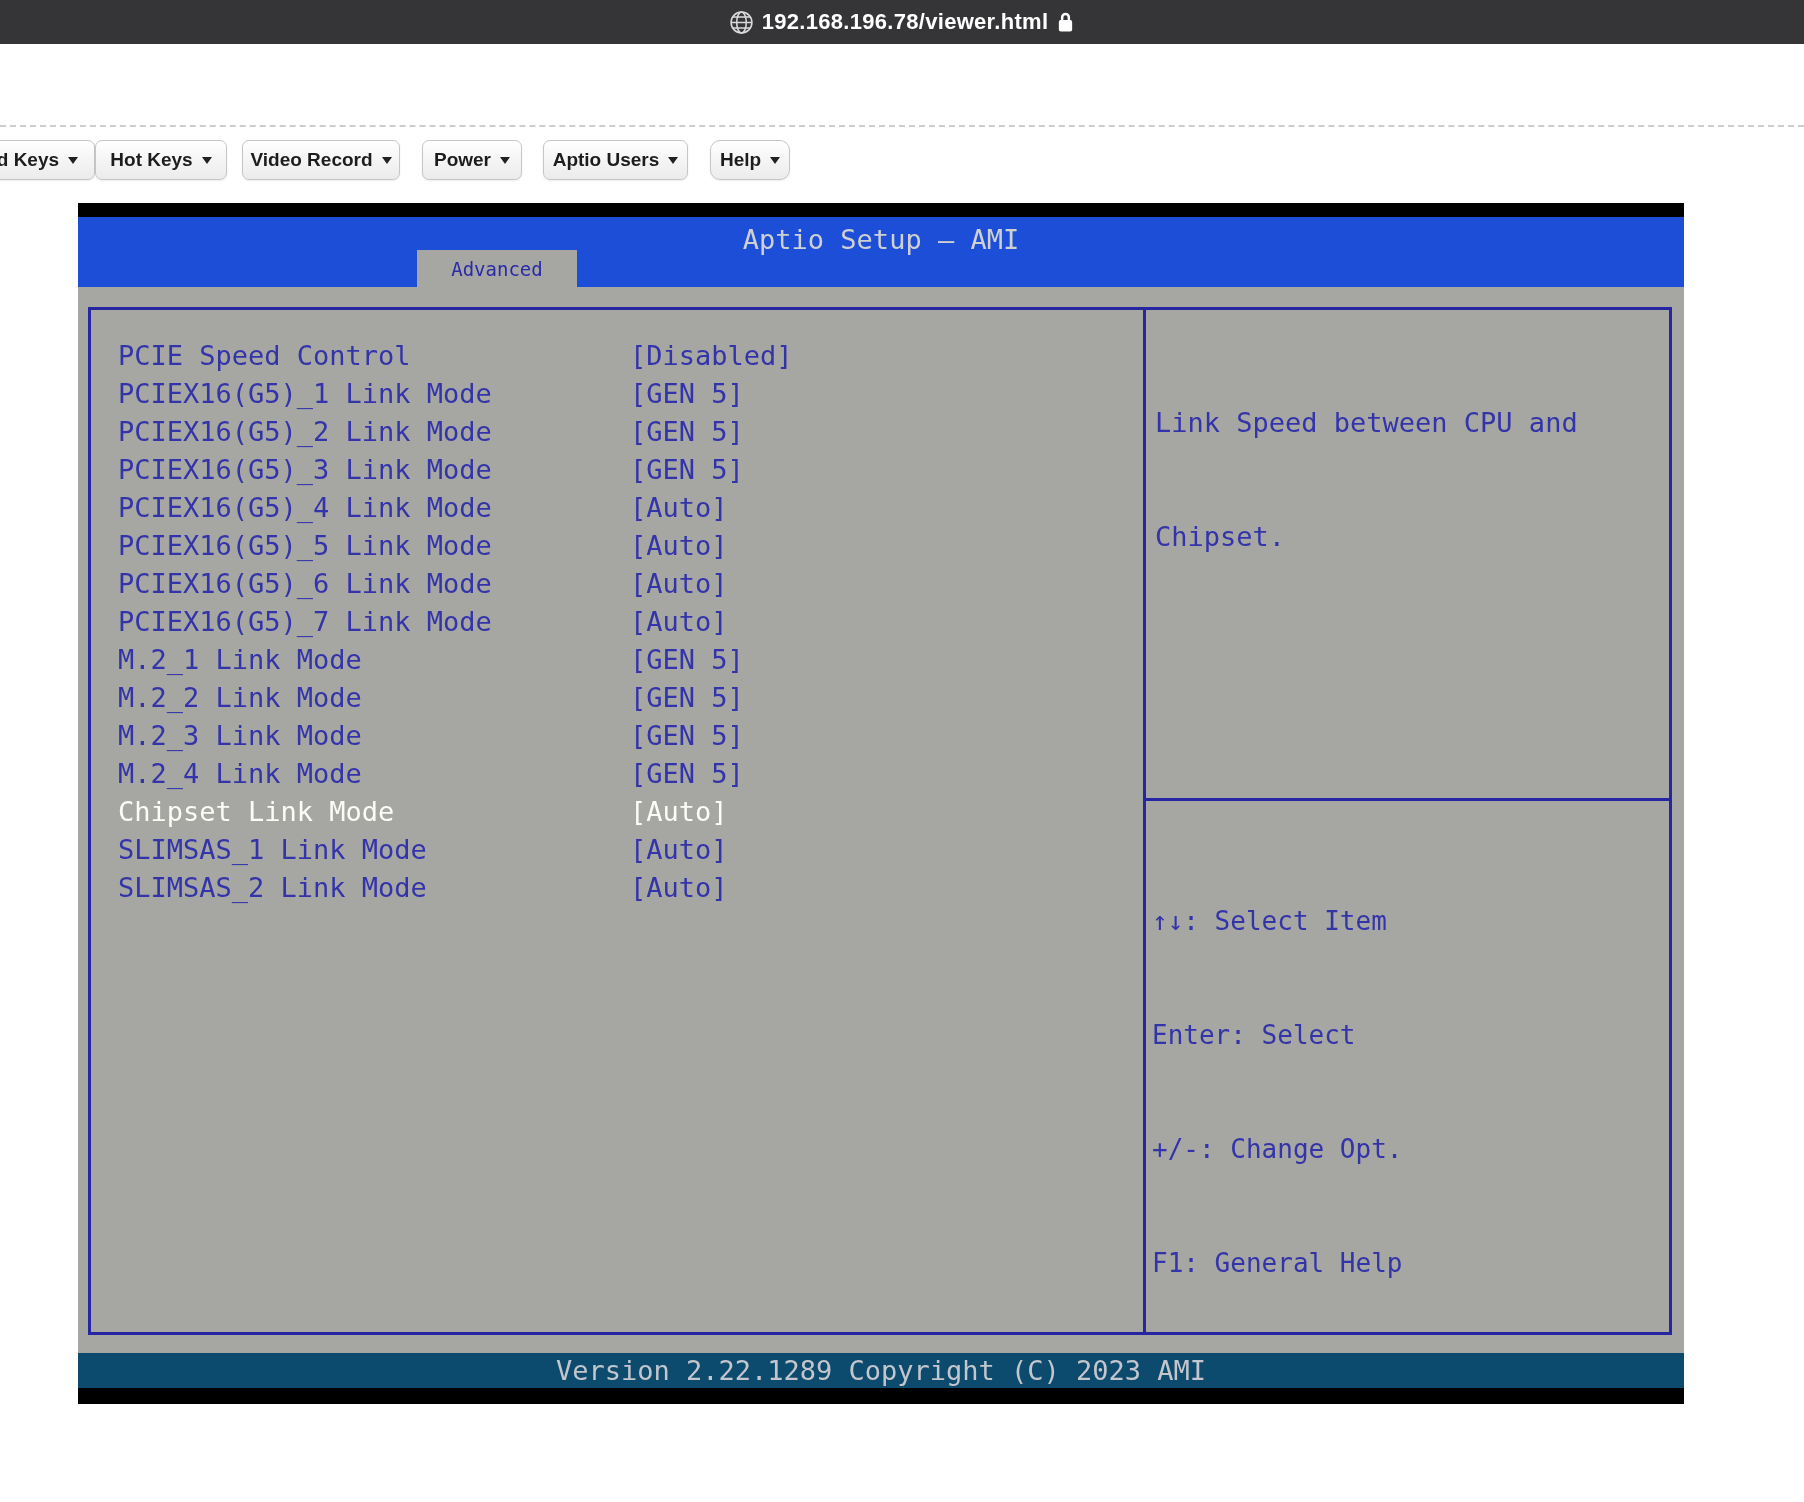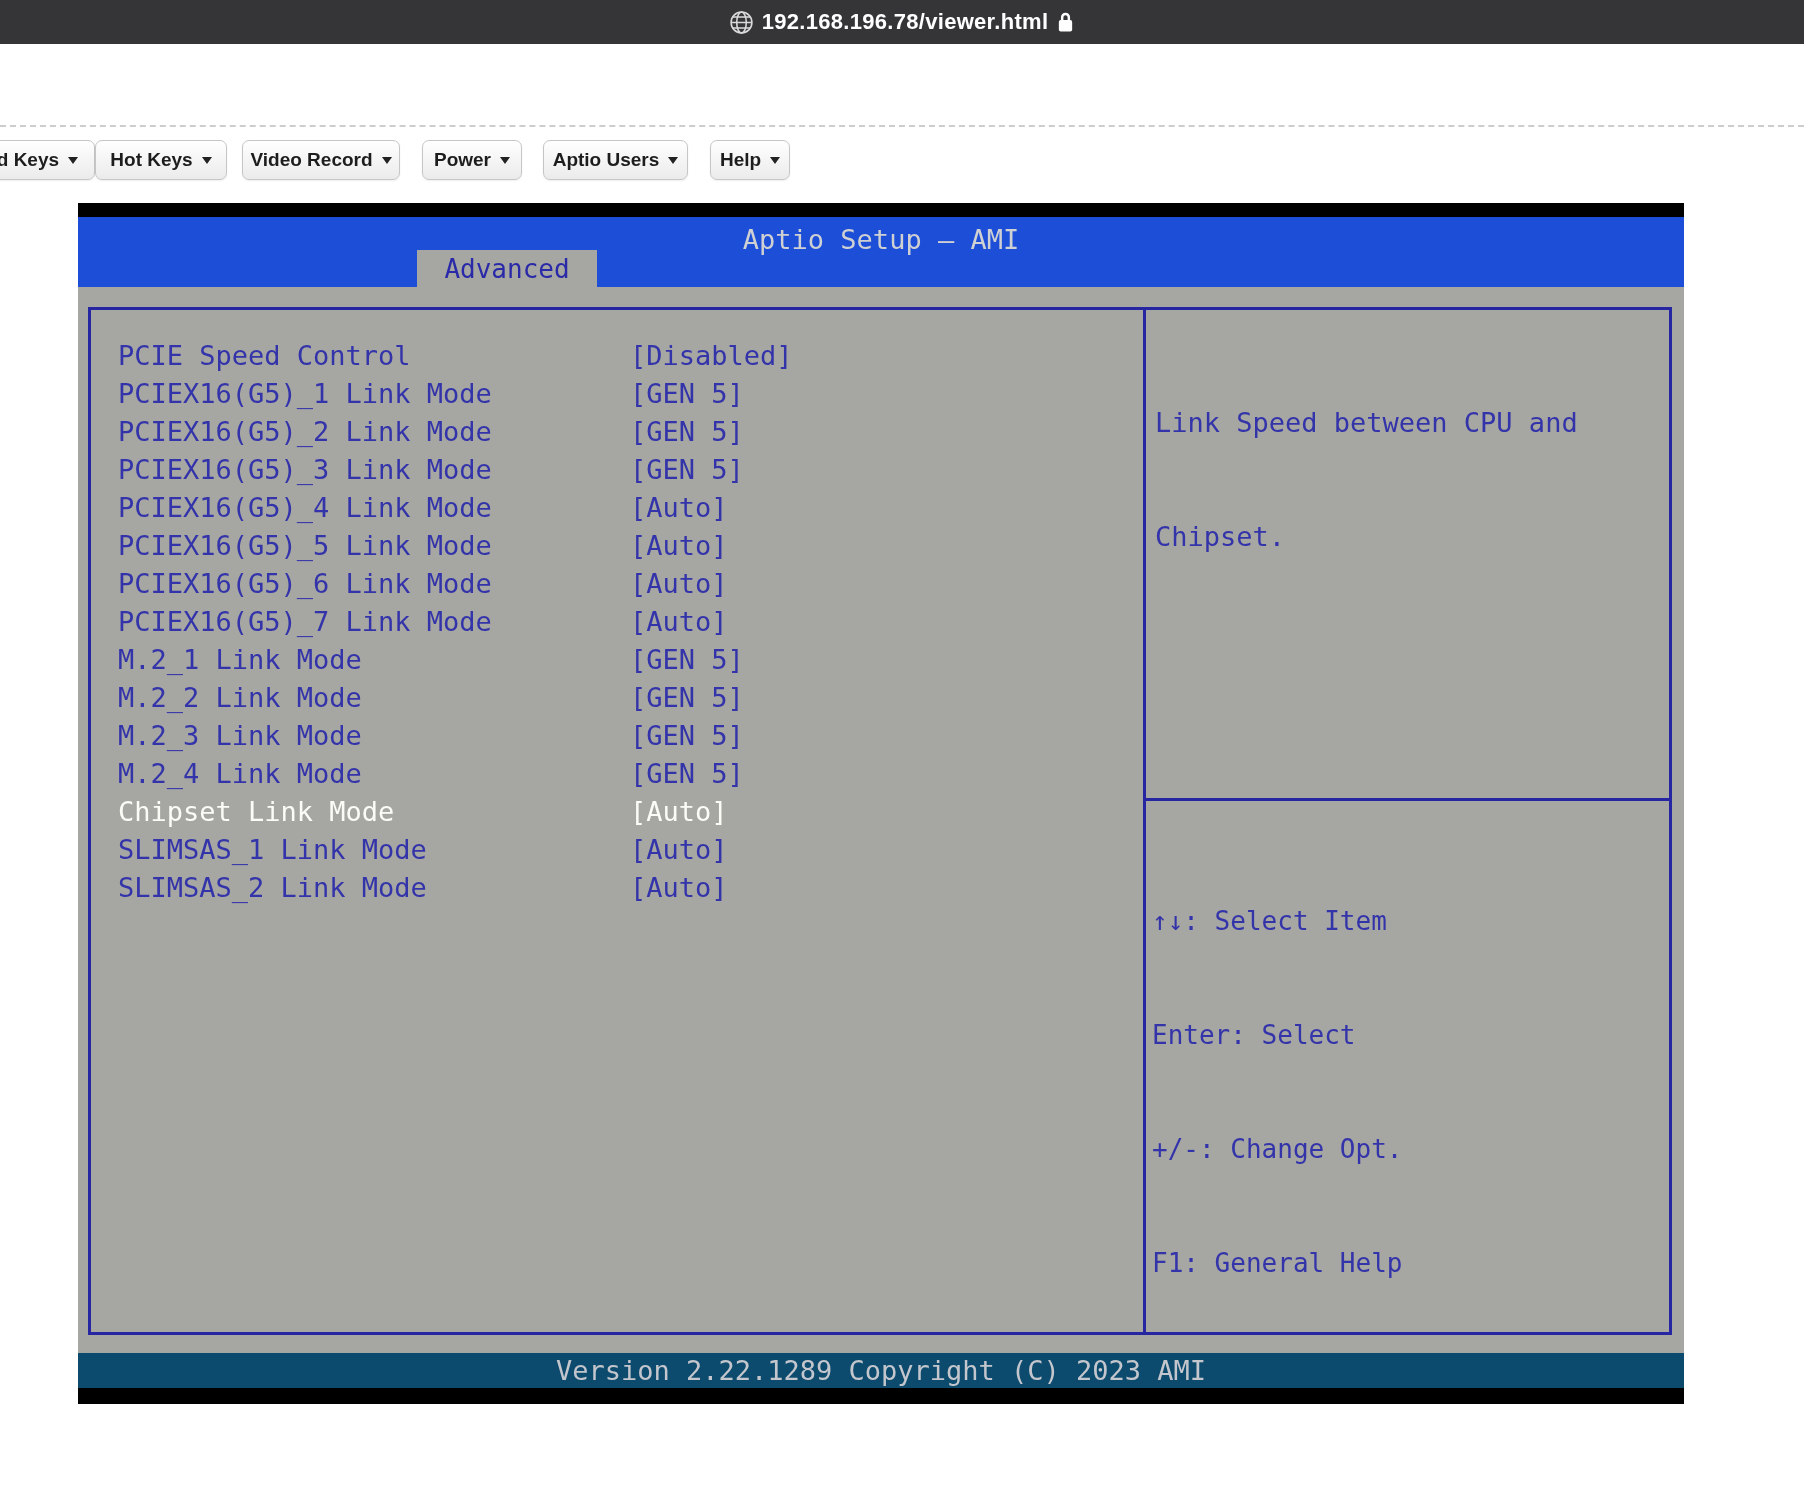--- a/index.html
+++ b/index.html
@@ -33,35 +33,35 @@
   }
   .caret{
     width:0;height:0;border-left:5.5px solid transparent;border-right:5.5px solid transparent;
     border-top:7px solid #222222;margin-left:9px;display:inline-block;
   }
   #btn-send-keys{left:-55px;width:150px;}
   #btn-hot-keys{left:95px;width:132px;}
   #btn-video-record{left:242px;width:158px;}
   #btn-power{left:422px;width:100px;}
   #btn-active-users{left:543px;width:145px;}
-  #btn-help{left:710px;width:80px;}
+  #btn-help{left:710px;width:80px;border-radius:10px;}
   
   .bios{
     position:absolute;left:78px;top:203px;width:1606px;height:1201px;background:#000000;
     font-family:"DejaVu Sans Mono",monospace;font-size:27px;
   }
   .bios-header{
     position:absolute;left:0;top:14px;width:100%;height:70px;background:#1d4ed8;
   }
   .bios-title{
     display:block;text-align:center;padding-top:7px;color:#cfd0d2;font-size:27px;
   }
   .tab-advanced{
-    position:absolute;left:339px;top:47px;width:180px;height:37px;background:#a6a6a3;
-    color:#2a2aa8;text-align:center;line-height:39px;font-size:26px;cursor:pointer;
+    position:absolute;left:339px;top:47px;width:160px;height:37px;background:#a6a6a3;
+    color:#2a2aa8;text-align:center;line-height:39px;font-size:19px;cursor:pointer;
   }
   .bios-content{
     position:absolute;left:0;top:84px;width:100%;height:1066px;background:#a6a6a3;
   }
   .panel{
     position:absolute;left:10px;top:20px;width:1584px;height:1028px;box-sizing:border-box;
     border:3px solid #2626a2;
   }
   .rows{position:absolute;left:0;top:0;width:1052px;padding-top:27px;}
   .row{position:relative;height:38px;line-height:38px;color:#3434aa;white-space:pre;}

